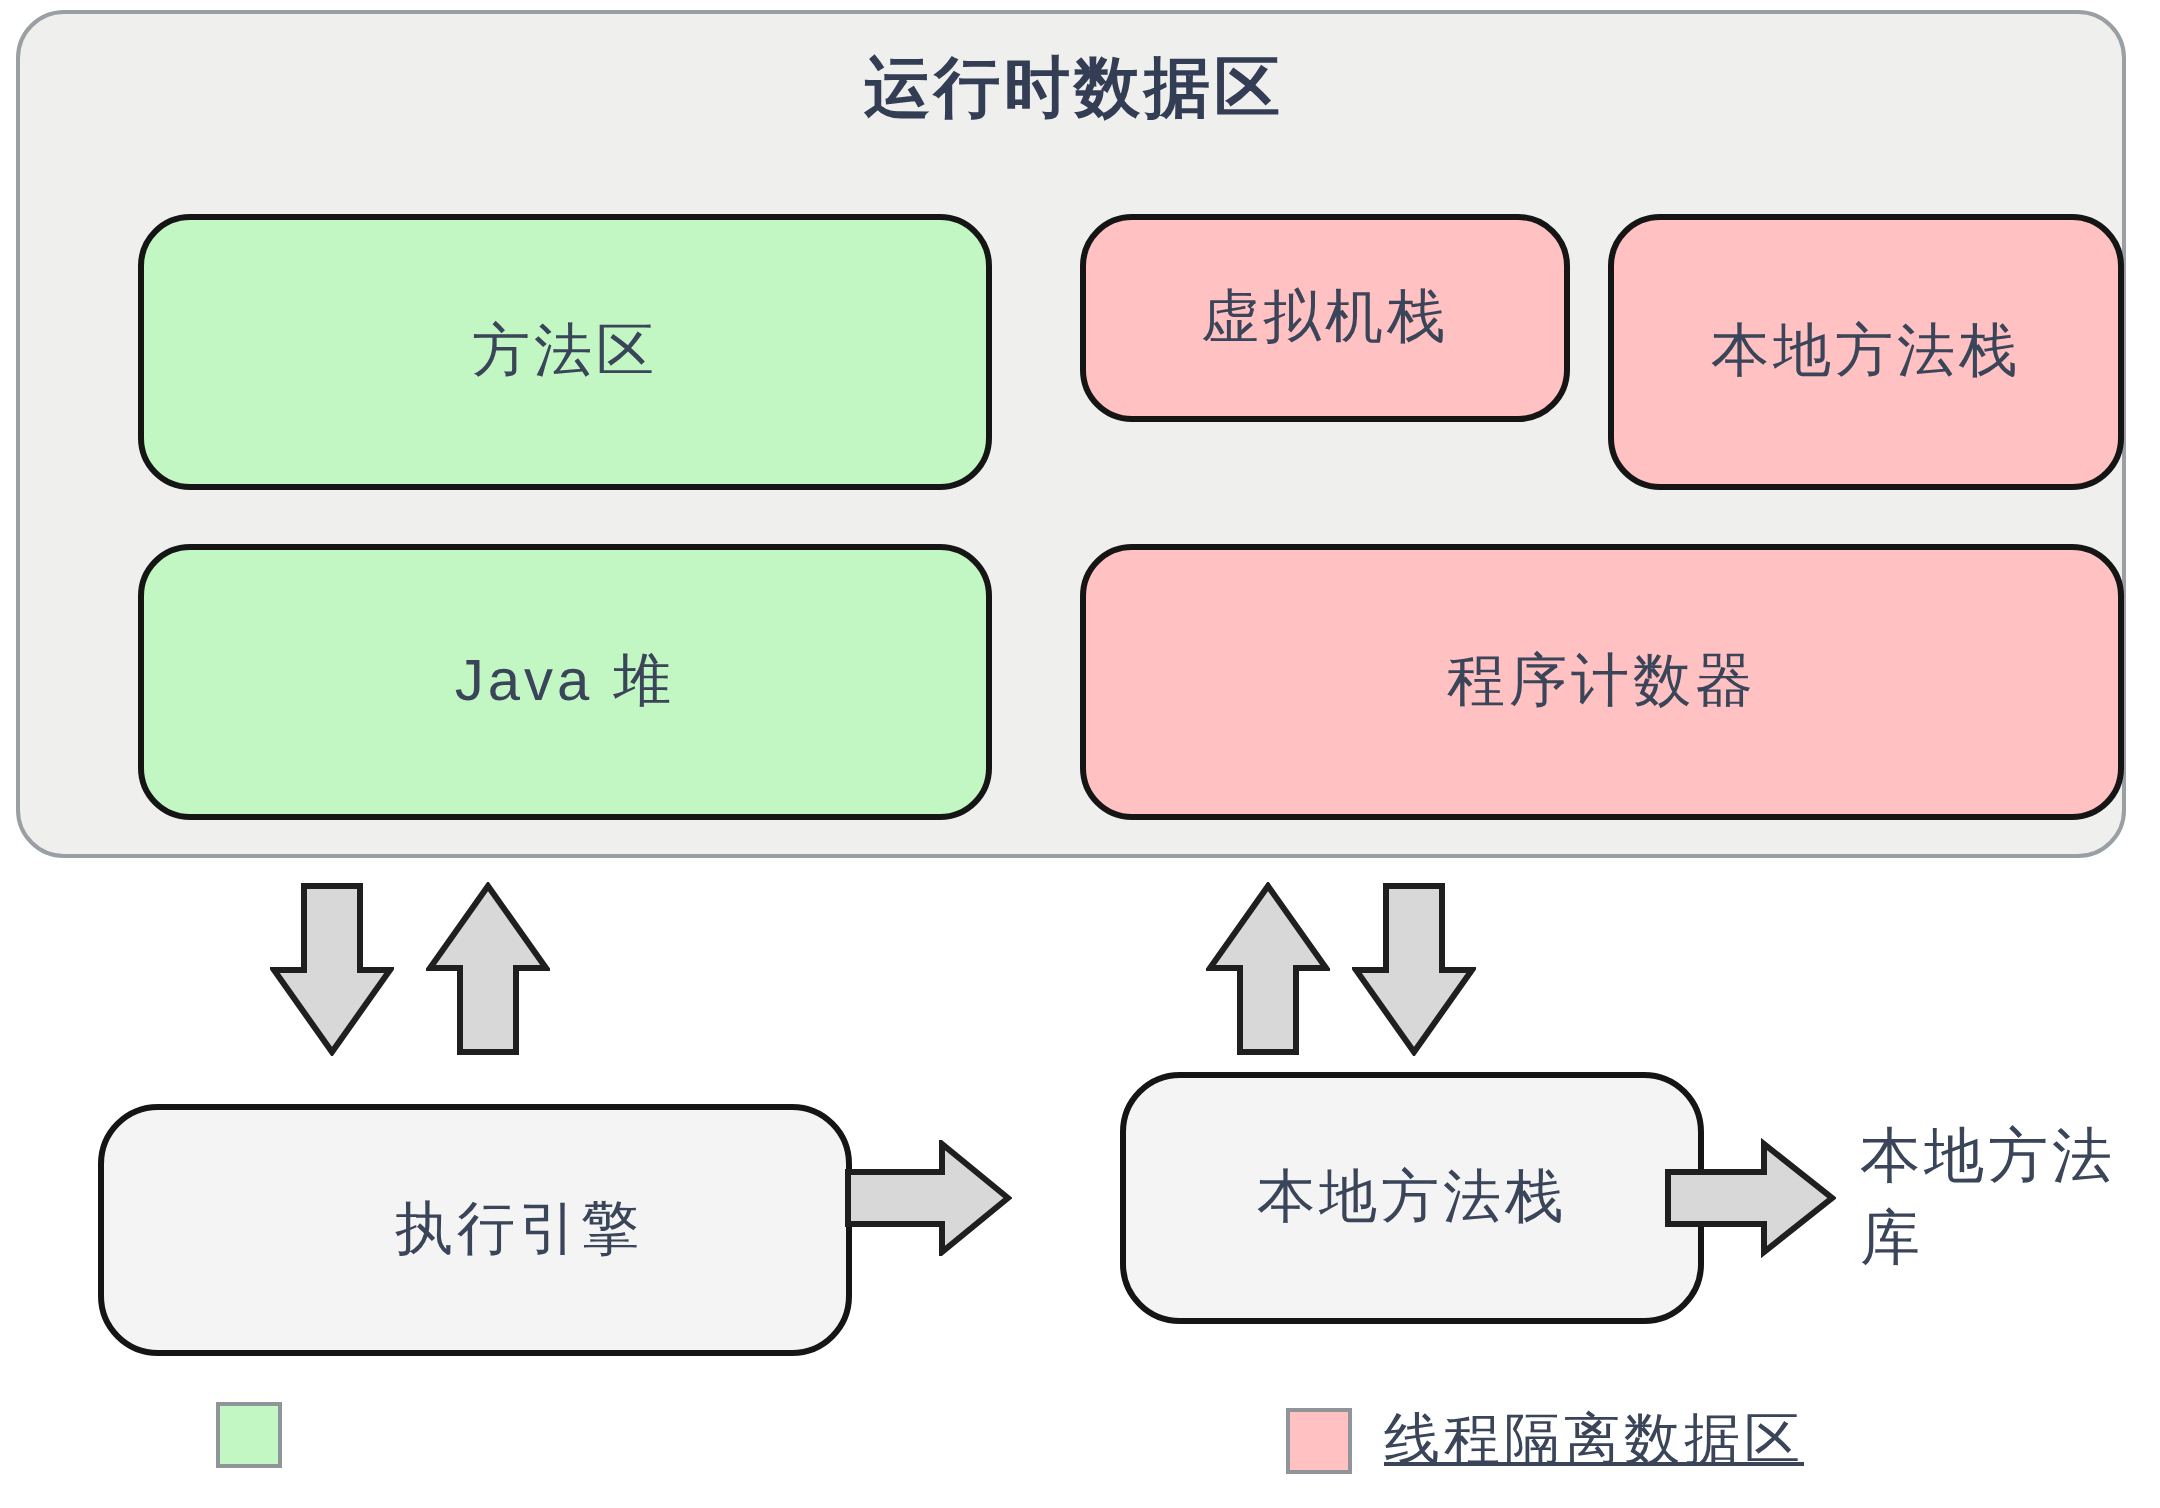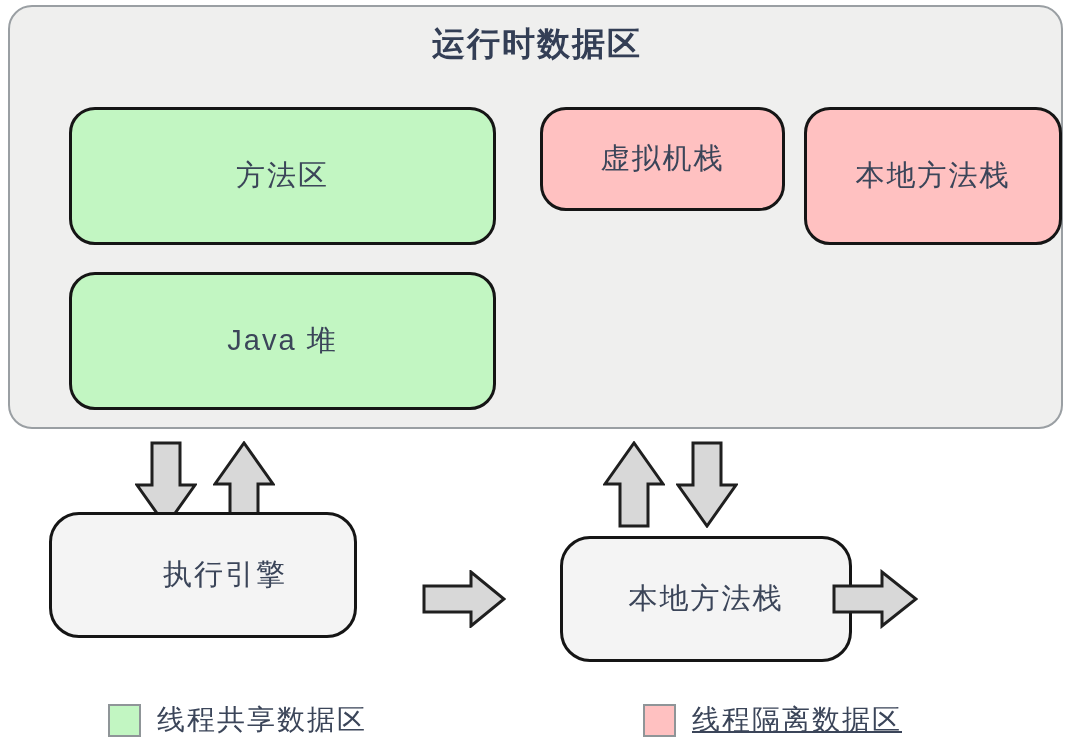--- a/index.html
+++ b/index.html
@@ -22,21 +22,21 @@
     font-size:29px;font-weight:500;color:#3b4559;letter-spacing:2px;margin-left:37px;
   }
   .box.green{background:#c2f6c2;}
   .box.pink{background:#ffc1c1;}
   .box.gray{background:#f4f4f4;border-radius:30px;}
   .method-area{left:32px;top:107px;width:427px;height:138px;}
   .vm-stack{left:503px;top:107px;width:245px;height:104px;}
   .native-method-stack{left:767px;top:107px;width:258px;height:138px;}
   .java-heap{left:32px;top:272px;width:427px;height:138px;}
   .program-counter{left:503px;top:272px;width:522px;height:138px;}
-  .execution-engine{left:12px;top:512px;width:308px;height:126px;padding-left:44px;}
+  .execution-engine{left:12px;top:552px;width:377px;height:126px;padding-left:44px;}
   .native-interface{left:523px;top:536px;width:292px;height:126px;}
   .arrow{position:absolute;display:block;}
   .arrow.flip{transform:rotate(180deg);}
   .v-arrow-1{left:135px;top:441px;}
   .v-arrow-2{left:213px;top:441px;}
   .v-arrow-3{left:603px;top:441px;}
   .v-arrow-4{left:676px;top:441px;}
   .h-arrow-1{left:422px;top:570px;}
   .h-arrow-2{left:832px;top:569px;}
   .native-library-label{
@@ -66,20 +66,21 @@
   <div class="diagram-title">运行时数据区</div>
 
   <div class="box green method-area">方法区</div>
 
   <div class="box pink vm-stack">虚拟机栈</div>
 
   <div class="box pink native-method-stack">本地方法栈</div>
 
   <div class="box green java-heap">Java 堆</div>
 
+  <div class="box pink program-counter">程序计数器</div>
 
   <svg class="arrow v-arrow-1" width="62" height="87" viewBox="0 0 62 87">
     <path d="M17 2 H45 V44 H60 L31 85 L2 44 H17 Z" fill="#d8d8d8" stroke="#1f1f1f" stroke-width="3" stroke-miterlimit="6"></path>
   </svg>
   <svg class="arrow v-arrow-2 flip" width="62" height="87" viewBox="0 0 62 87">
     <path d="M17 2 H45 V44 H60 L31 85 L2 44 H17 Z" fill="#d8d8d8" stroke="#1f1f1f" stroke-width="3" stroke-miterlimit="6"></path>
   </svg>
   <svg class="arrow v-arrow-3 flip" width="62" height="87" viewBox="0 0 62 87">
     <path d="M17 2 H45 V44 H60 L31 85 L2 44 H17 Z" fill="#d8d8d8" stroke="#1f1f1f" stroke-width="3" stroke-miterlimit="6"></path>
   </svg>
@@ -92,24 +93,24 @@
   <svg class="arrow h-arrow-1" width="84" height="58" viewBox="0 0 84 58">
     <path d="M2 16 H49 V2 L82 29 L49 56 V42 H2 Z" fill="#d8d8d8" stroke="#1f1f1f" stroke-width="3" stroke-miterlimit="6"></path>
   </svg>
 
   <div class="box gray native-interface">本地方法栈</div>
 
   <svg class="arrow h-arrow-2" width="86" height="60" viewBox="0 0 86 60">
     <path d="M2 17 H50 V3 L84 30 L50 57 V43 H2 Z" fill="#d8d8d8" stroke="#1f1f1f" stroke-width="3" stroke-miterlimit="6"></path>
   </svg>
 
+  <div class="native-library-label">本地方法库</div>
 
   <div class="legend-item shared">
     <span class="legend-swatch green"></span>
-    <span class="legend-label">线程共享数据区</span>
   </div>
 
   <div class="legend-item isolated">
     <span class="legend-swatch pink"></span>
     <span class="legend-label">线程隔离数据区</span>
   </div>
 
 </div>
 
 </body></html>

